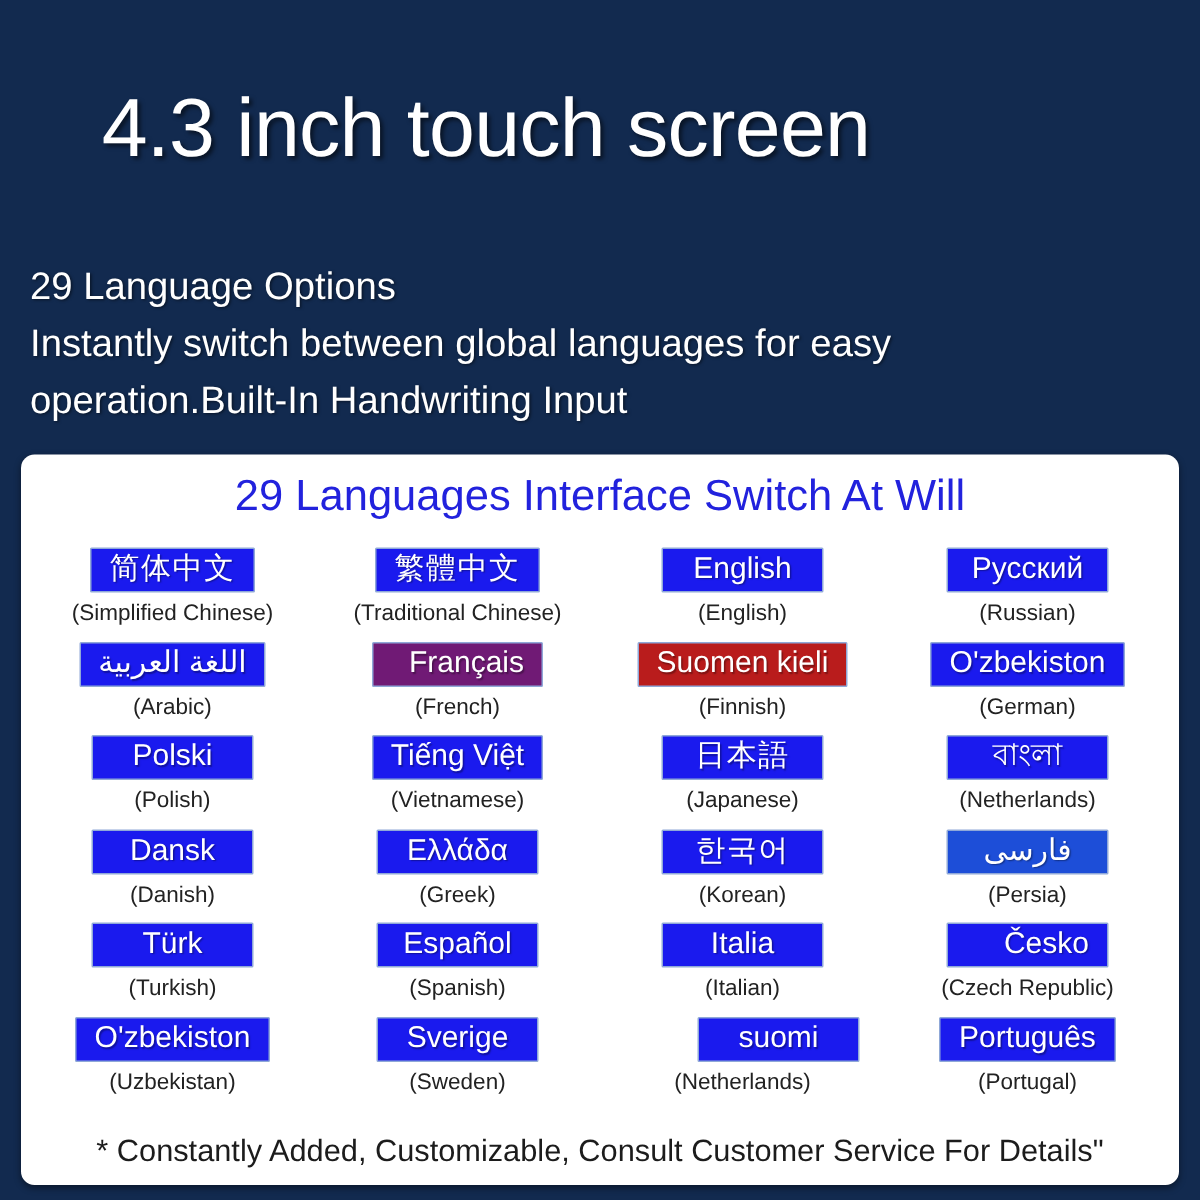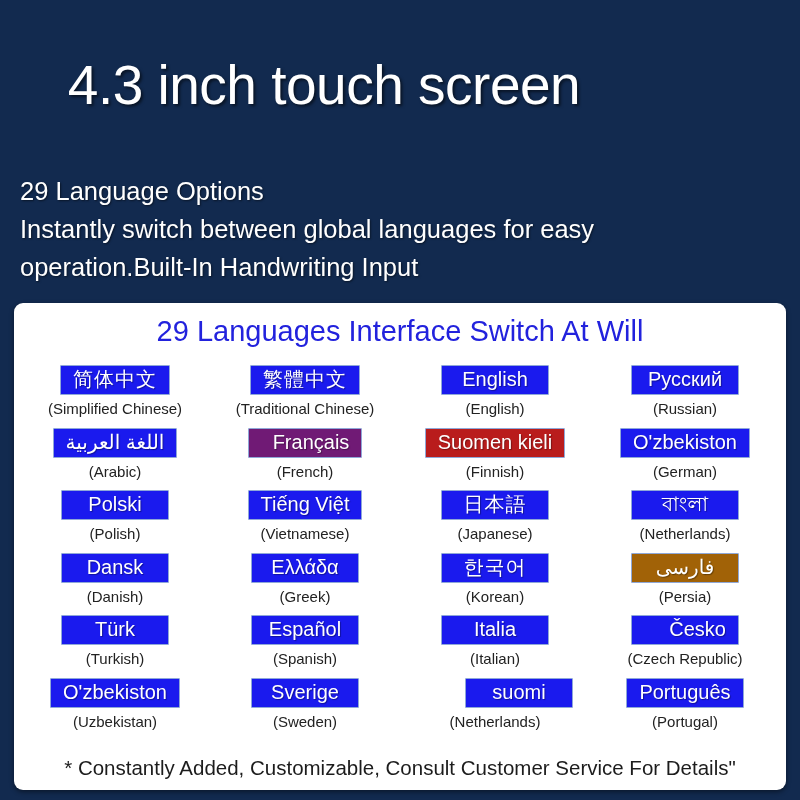--- a/index.html
+++ b/index.html
@@ -199,21 +199,21 @@
       </div>
       <div class="lang-cell">
         <div class="lang-chip" style="background: rgb(26, 26, 238);">Ελλάδα</div>
         <div class="lang-caption">(Greek)</div>
       </div>
       <div class="lang-cell">
         <div class="lang-chip cjk" style="background: rgb(26, 26, 238);">한국어</div>
         <div class="lang-caption">(Korean)</div>
       </div>
       <div class="lang-cell">
-        <div class="lang-chip" dir="rtl" style="background: #a16207;">فارسی</div>
+        <div class="lang-chip" dir="rtl" style="background: #1d4ed8;">فارسی</div>
         <div class="lang-caption">(Persia)</div>
       </div>
       <div class="lang-cell">
         <div class="lang-chip" style="background: rgb(26, 26, 238);">Türk</div>
         <div class="lang-caption">(Turkish)</div>
       </div>
       <div class="lang-cell">
         <div class="lang-chip" style="background: rgb(26, 26, 238);">Español</div>
         <div class="lang-caption">(Spanish)</div>
       </div>

